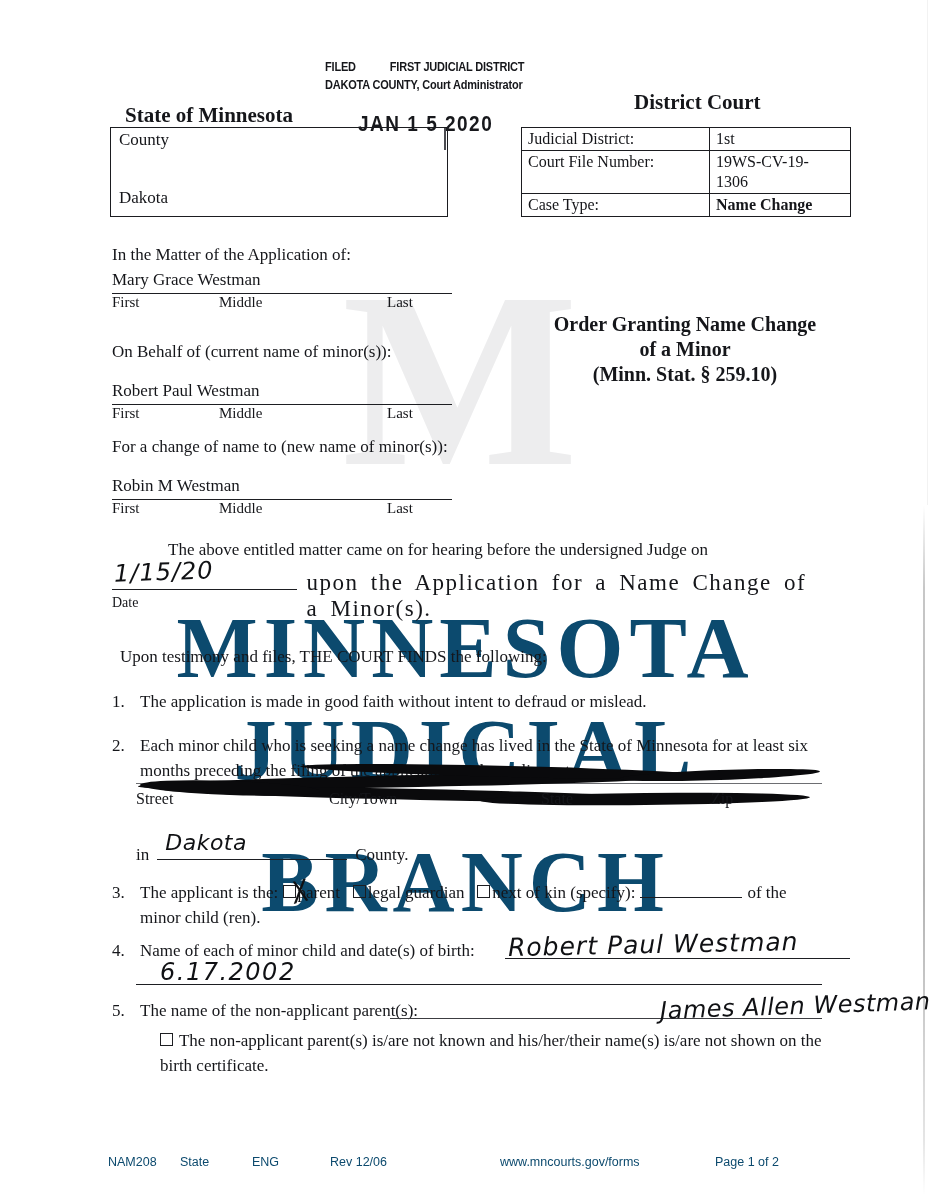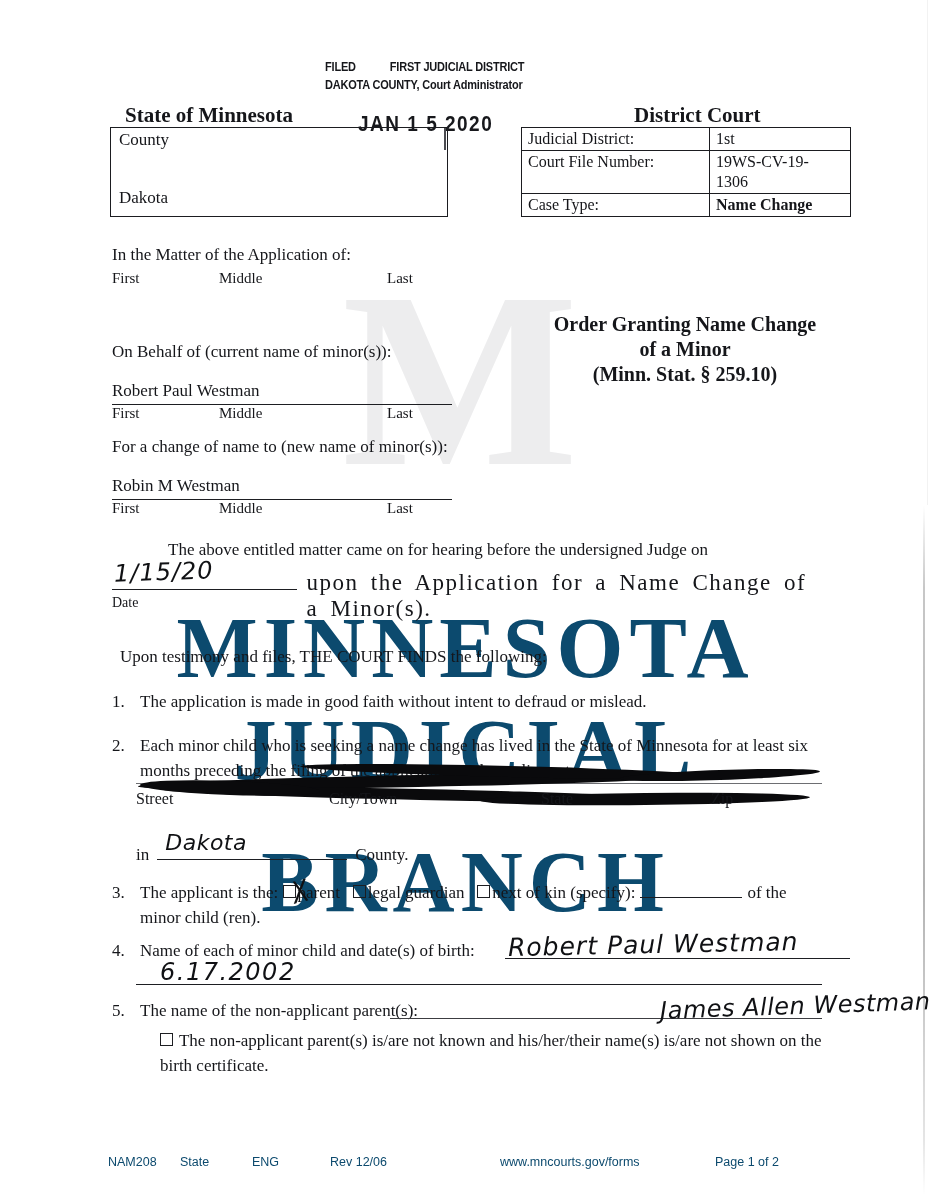--- a/index.html
+++ b/index.html
@@ -118,21 +118,21 @@
   .state-title {
     position: absolute;
     left: 125px;
     top: 103px;
     font-size: 21px;
     font-weight: 700;
   }
   .district-title {
     position: absolute;
     left: 634px;
-    top: 103px;
+    top: 90px;
     font-size: 21px;
     font-weight: 700;
   }
   .county-box {
     position: absolute;
     left: 110px;
     top: 127px;
     width: 336px;
     height: 88px;
     border: 1.6px solid #1b1c20;
@@ -505,20 +505,21 @@
       <tr>
         <td class="lbl">Case Type:</td>
         <td class="val ct-bold">Name Change</td>
       </tr>
     </tbody>
       </table>
 
     <div class="abs body-text matter-of">In the Matter of the Application of:</div>
 
     <div class="name-block nb-1">
+      <div class="name-value">Mary Grace Westman</div>
       <div class="name-legend">
         <span class="lg-first">First</span>
         <span class="lg-middle">Middle</span>
         <span class="lg-last">Last</span>
       </div>
     </div>
 
     <div class="abs body-text on-behalf">On Behalf of (current name of minor(s)):</div>
 
     <div class="name-block nb-2">

